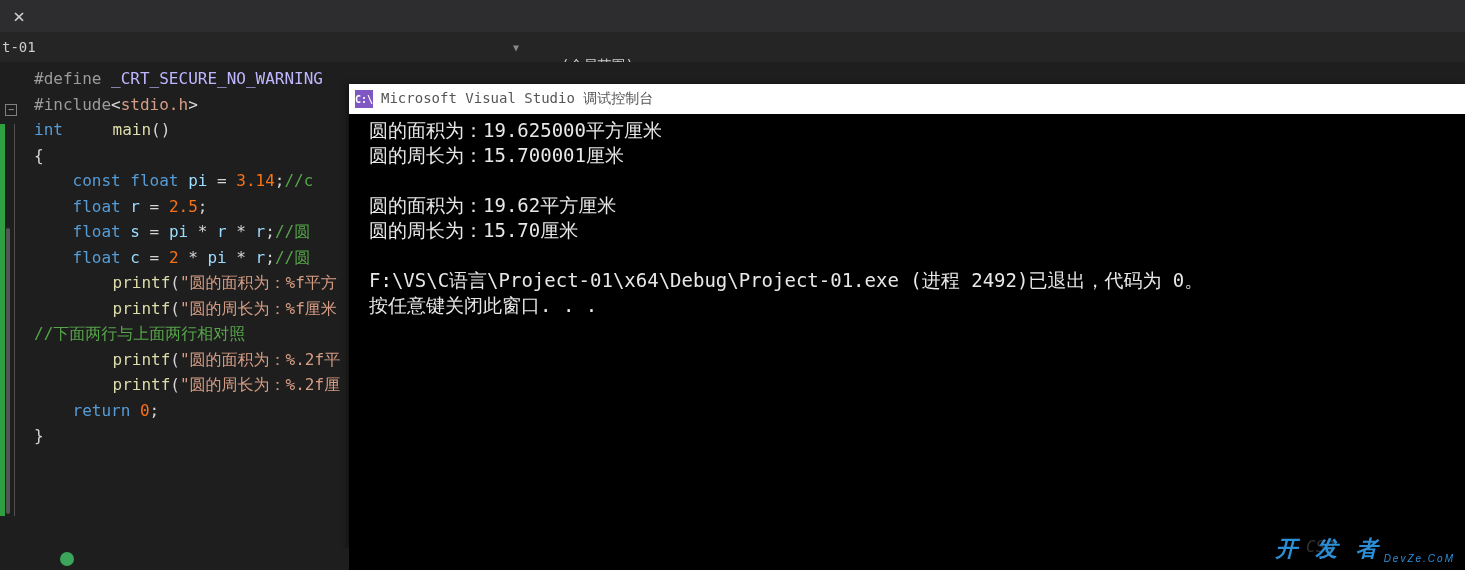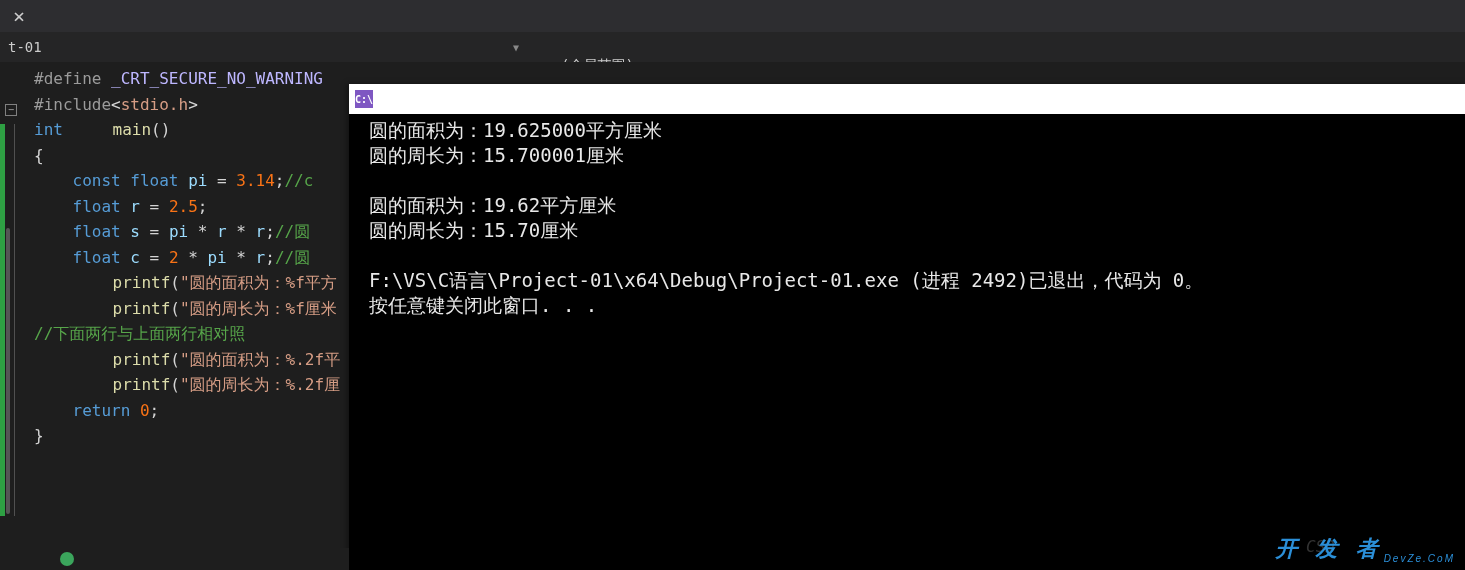--- a/index.html
+++ b/index.html
@@ -5,21 +5,21 @@
   * { margin:0; padding:0; box-sizing:border-box; }
   body {
     background:#1e1e1e; width:1465px; height:570px;
     font-family:Consolas,'Microsoft YaHei',monospace;
     overflow:hidden; position:relative; color:#d4d4d4;
   }
   .tab-bar { height:32px; background:#2d2d30; display:flex; align-items:center; padding-left:5px; }
   .tab-small { display:flex; align-items:center; padding:0 8px; color:#ccc; font-size:15px; }
   .dropdown-row { height:30px; background:#252526; display:flex; align-items:center; font-size:14px; color:#ccc; }
   .dd { display:flex; align-items:center; justify-content:space-between; height:24px; border:0; padding:0 6px; }
-  .dd1 { width:525px; justify-content:flex-start; padding-left:8px; }
+  .dd1 { width:525px; justify-content:flex-start; padding-left:2px; }
   .dd2 { width:602px; margin-left:8px; justify-content:flex-end; padding-left:28px;margin-top:37px; }
   .chev { color:#888; font-size:10px; margin-left:auto; }
   .editor-wrap { display:flex; height:508px; }
   .gutter {
     width:22px; background:#1e1e1e; padding-top:6px; display:flex; flex-direction:column;
     align-items:center; font-size:12px; color:#a0a0a0;
   }
   .fold-line { width:1px; background:#505050; position:absolute; top:62px; left:14px; height:392px; }
   .fold-box { width:12px; height:12px; border:1px solid #808080; display:flex; align-items:center; justify-content:center; font-size:10px; line-height:1; color:#a0a0a0; background:#1e1e1e; cursor:pointer; position:relative; z-index:2; margin-top:36px;}
   .code {
@@ -88,20 +88,21 @@
   <div class="fold-line"></div>
   <div class="gutter">
     <div class="fold-box">−</div>
   </div>
   <div class="code" id="code-block"><div><span class="tk-pp">#define </span><span class="tk-mac">_CRT_SECURE_NO_WARNING</span></div><div><span class="tk-pp">#include</span><span class="tk-op">&lt;</span><span class="tk-str">stdio.h</span><span class="tk-op">&gt;</span></div><div><span class="tk-kw">int </span><span class="tk-fn">main</span><span class="tk-op">()</span></div><div><span class="tk-op">{</span></div><div><span class="tk-op">    </span><span class="tk-kw">const float </span><span class="tk-id">pi</span><span class="tk-op"> = </span><span class="tk-num">3.14</span><span class="tk-op">;</span><span class="tk-cm">//c</span></div><div><span class="tk-op">    </span><span class="tk-kw">float </span><span class="tk-id">r</span><span class="tk-op"> = </span><span class="tk-num">2.5</span><span class="tk-op">;</span></div><div><span class="tk-op">    </span><span class="tk-kw">float </span><span class="tk-id">s</span><span class="tk-op"> = </span><span class="tk-id">pi</span><span class="tk-op"> * </span><span class="tk-id">r</span><span class="tk-op"> * </span><span class="tk-id">r</span><span class="tk-op">;</span><span class="tk-cm">//圆</span></div><div><span class="tk-op">    </span><span class="tk-kw">float </span><span class="tk-id">c</span><span class="tk-op"> = </span><span class="tk-num">2</span><span class="tk-op"> * </span><span class="tk-id">pi</span><span class="tk-op"> * </span><span class="tk-id">r</span><span class="tk-op">;</span><span class="tk-cm">//圆</span></div><div><span class="tk-op">    </span><span class="tk-fn">printf</span><span class="tk-op">(</span><span class="tk-str">"圆的面积为：%f平方</span></div><div><span class="tk-op">    </span><span class="tk-fn">printf</span><span class="tk-op">(</span><span class="tk-str">"圆的周长为：%f厘米</span></div><div><span class="tk-cm">//下面两行与上面两行相对照</span></div><div><span class="tk-op">    </span><span class="tk-fn">printf</span><span class="tk-op">(</span><span class="tk-str">"圆的面积为：%.2f平</span></div><div><span class="tk-op">    </span><span class="tk-fn">printf</span><span class="tk-op">(</span><span class="tk-str">"圆的周长为：%.2f厘</span></div><div><span class="tk-op">    </span><span class="tk-kw">return </span><span class="tk-num">0</span><span class="tk-op">;</span></div><div><span class="tk-op">}</span></div></div>
 </div>
 
 <div class="console">
   <div class="console-title">
     <div class="console-ico">C:\</div>
+    <span>Microsoft Visual Studio 调试控制台</span>
   </div>
   <div class="console-body" id="console-body">圆的面积为：19.625000平方厘米
 圆的周长为：15.700001厘米
 
 圆的面积为：19.62平方厘米
 圆的周长为：15.70厘米
 
 F:\VS\C语言\Project-01\x64\Debug\Project-01.exe (进程 2492)已退出，代码为 0。
 按任意键关闭此窗口. . .</div>
 </div>

